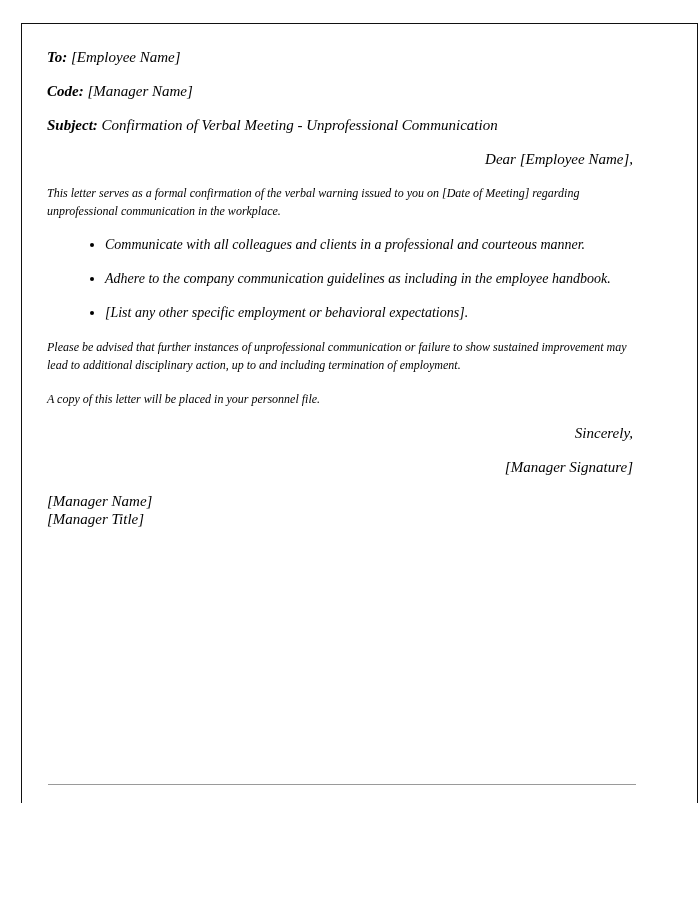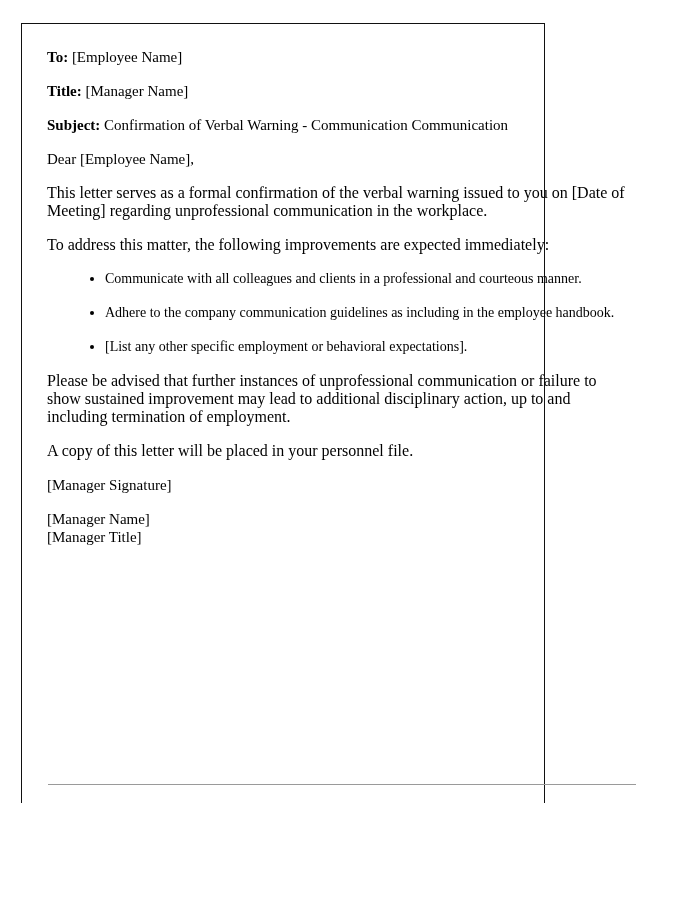--- a/index.html
+++ b/index.html
@@ -13,58 +13,59 @@
     font-family: "Liberation Serif", "DejaVu Serif", serif;
     color: #000000;
     overflow: hidden;
   }
 
   
   .page {
     position: absolute;
     left: 21px;
     top: 23px;
-    width: 524px;      
+    width: 677px;      
     height: 780px;     
     box-sizing: border-box;
     border-top: 1.5px solid #111111;
     border-left: 1.5px solid #111111;
     border-right: 1.5px solid #111111;
     border-bottom: none;
     background: #ffffff;
+    font-style: italic;
   }
 
   .content {
     position: absolute;
     left: 25px;        
     top: 24px;
     width: 586px;
   }
 
   .line {
     font-size: 15px;
     line-height: 18px;
     margin: 16px 0 16px 0;
-    text-align: left;
+    text-align: right;
   }
   .line:last-child { margin-bottom: 0; }
 
   .label {
     font-weight: bold;
   }
 
   
   .field {
     font-size: 15px;
     line-height: 18px;
     margin: 0 0 16px 0;
   }
 
   .para {
-    font-size: 16px;
+    font-size: 12px;
     line-height: 18px;
     margin: 0 0 16px 0;
     text-align: left;
   }
 
   .bullets {
     margin: 0 0 16px 0;
     padding: 0 0 0 42px;   
     list-style-type: disc;
   }
@@ -99,48 +100,48 @@
 <div class="page">
 
   <div class="content">
 
     <div class="field">
       <span class="label">To:</span>
       <span>[Employee Name]</span>
     </div>
 
     <div class="field">
-      <span class="label">Title:</span>
+      <span class="label">Code:</span>
       <span>[Manager Name]</span>
     </div>
 
 
     <div class="field">
       <span class="label">Subject:</span>
-      <span>Confirmation of Verbal Warning - Communication Communication</span>
+      <span>Confirmation of Verbal Meeting - Unprofessional Communication</span>
     </div>
 
     <p class="line">Dear [Employee Name],</p>
 
     <p class="para">This letter serves as a formal confirmation of the verbal warning issued to you on [Date of Meeting] regarding unprofessional communication in the workplace.</p>
 
 
 
-    <p class="para">To address this matter, the following improvements are expected immediately:</p>
 
     <ul class="bullets">
       <li>Communicate with all colleagues and clients in a professional and courteous manner.</li>
       <li>Adhere to the company communication guidelines as including in the employee handbook.</li>
       <li>[List any other specific employment or behavioral expectations].</li>
     </ul>
 
     <p class="para">Please be advised that further instances of unprofessional communication or failure to show sustained improvement may lead to additional disciplinary action, up to and including termination of employment.</p>
 
     <p class="para">A copy of this letter will be placed in your personnel file.</p>
 
+    <p class="line">Sincerely,</p>
 
     <p class="line">[Manager Signature]</p>
 
     <div class="sig-block">
       <div>[Manager Name]</div>
       <div>[Manager Title]</div>
     </div>
 
   </div>
 

